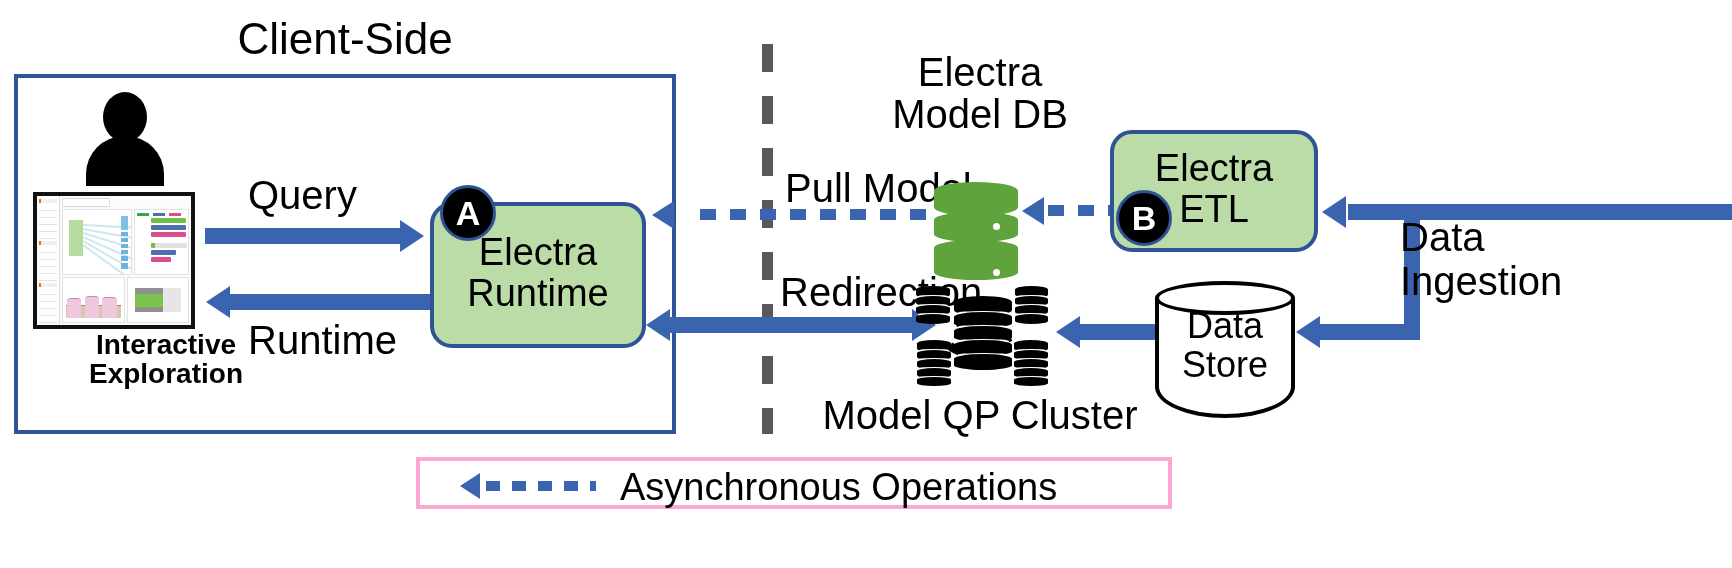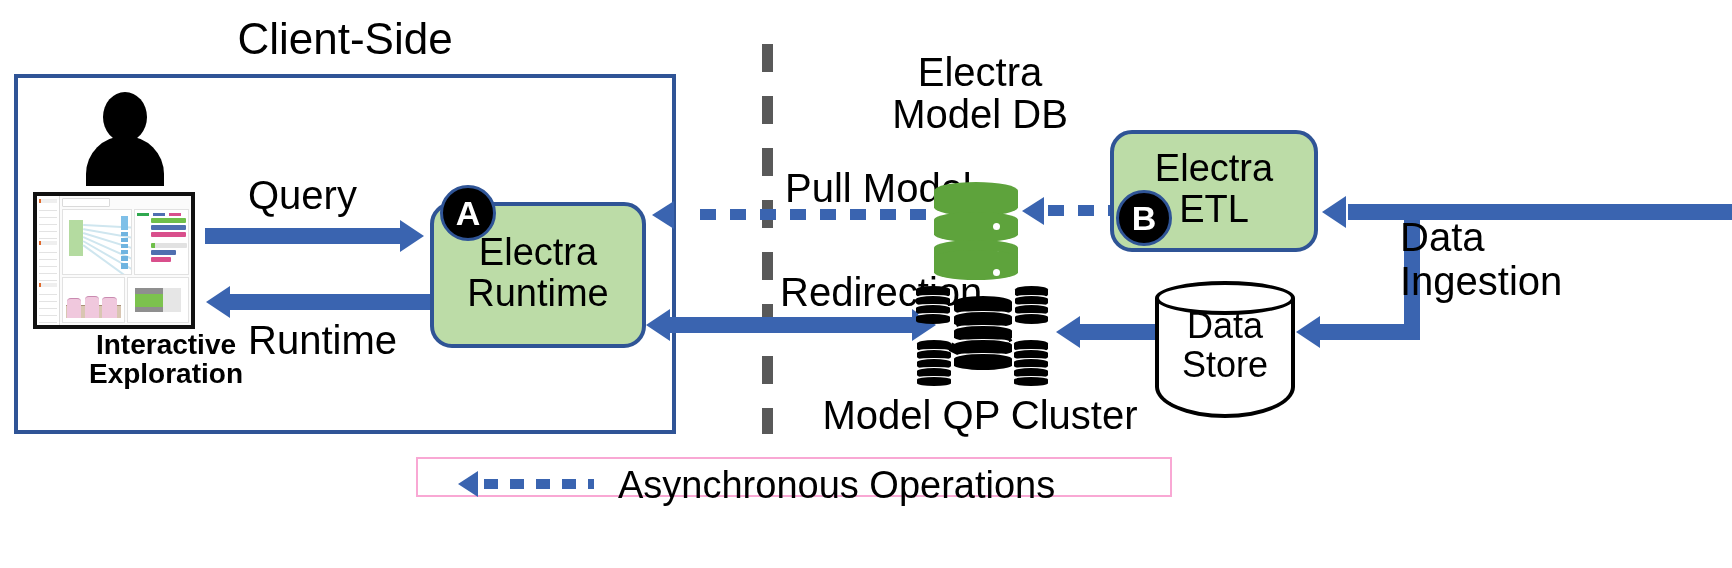--- a/index.html
+++ b/index.html
@@ -89,21 +89,21 @@
      border-radius:0 0 50% 50%/0 0 26% 26%;background:#fff;z-index:2;}
   #ds-text{position:absolute;left:0;top:26px;width:140px;font-size:36px;text-align:center;line-height:1.08;z-index:4;}
 
   
   .cstack{position:absolute;}
   .cstack .d{position:absolute;left:0;width:100%;background:#000;border-radius:50%/30%;}
   .cstack .g{position:absolute;left:6%;width:88%;background:#fff;border-radius:50%/40%;}
   .clink{position:absolute;background:#000;transform-origin:left center;}
 
   
-  #legend{left:416px;top:457px;width:756px;height:40px;border:2px solid #f9a8d4;
+  #legend{left:416px;top:457px;width:756px;height:52px;border:4px solid #f9a8d4;
       box-sizing:border-box;background:#fff;text-align:right;}
   #legend-text{position:absolute;left:200px;top:5px;font-size:38px;}
 
   .t-query{left:248px;top:175px;font-size:40px;}
   .t-result{left:248px;top:320px;font-size:40px;}
   .t-pull{left:785px;top:168px;font-size:40px;}
   .t-redirect{left:780px;top:272px;font-size:40px;}
   .t-modeldb{left:860px;top:52px;width:240px;font-size:40px;text-align:center;}
   .t-cluster{left:820px;top:395px;width:320px;font-size:40px;text-align:center;}
   .t-ingest{left:1400px;top:215px;width:300px;font-size:40px;line-height:1.1;}

